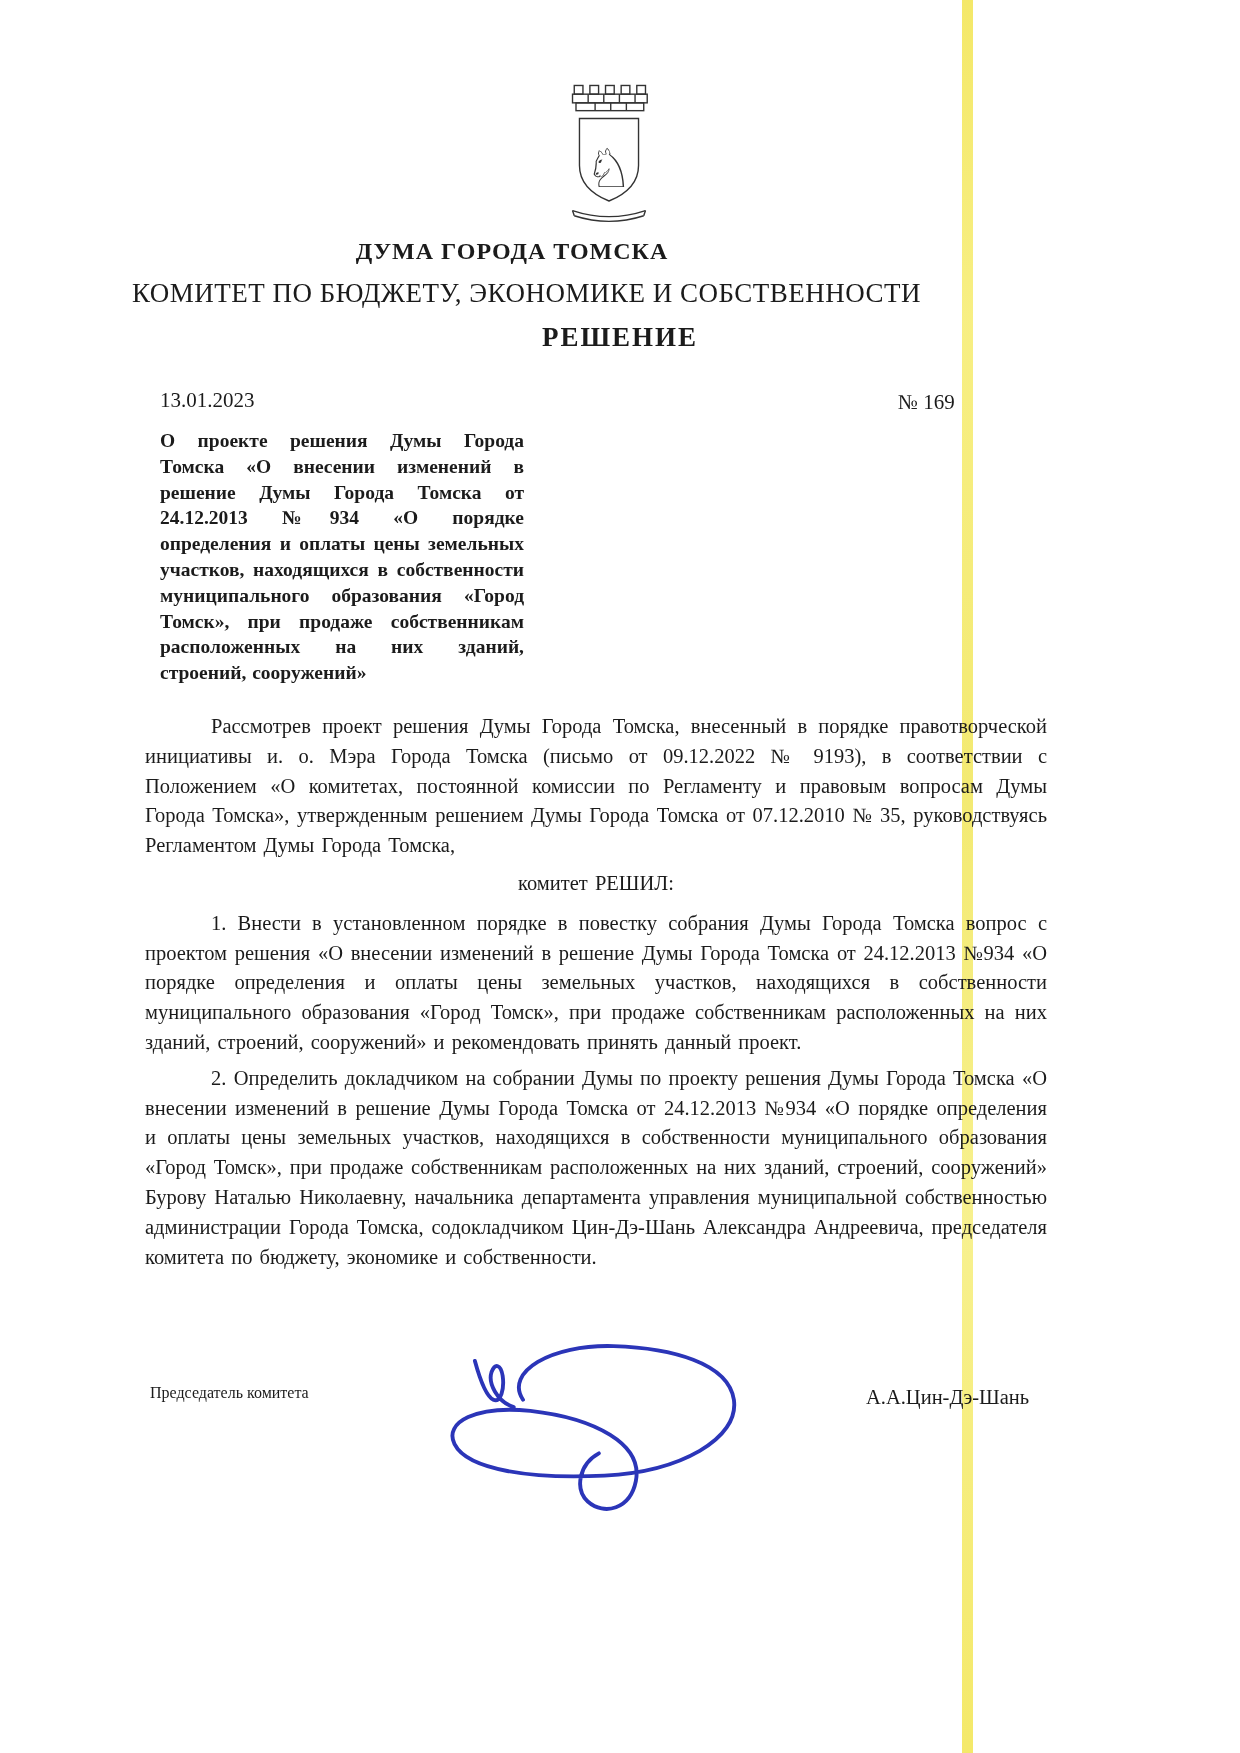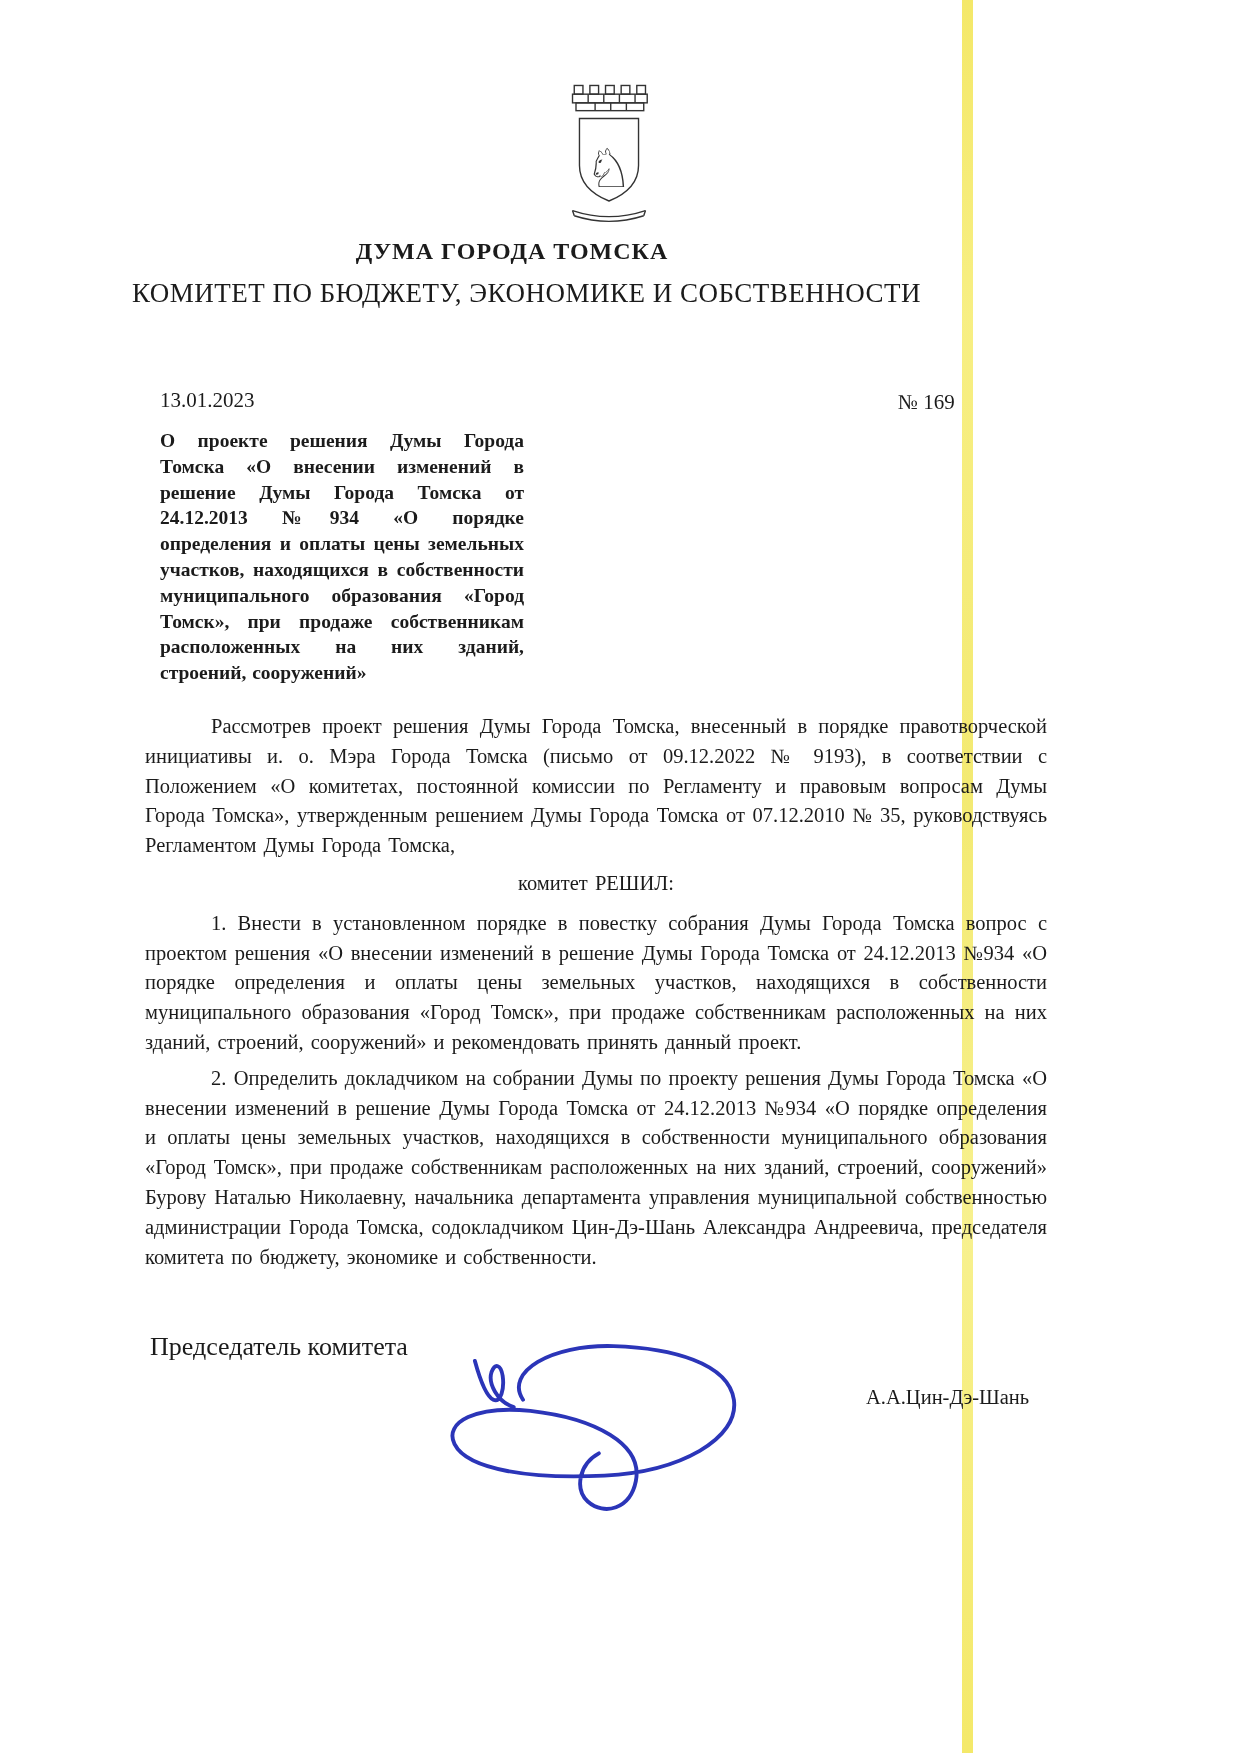--- a/index.html
+++ b/index.html
@@ -38,21 +38,21 @@
   }
   .body-flow{
     position:absolute;left:145px;top:712px;width:902px;
     font-size:20.5px;line-height:29.8px;text-align:justify;word-spacing:2px;
   }
   .body-flow p{margin:0 0 6px 0;text-indent:66px;}
   .resolved-line{
     text-align:center;text-indent:0 !important;
     margin:8px 0 10px 0 !important;
   }
-  .sig-label{position:absolute;left:150px;top:1332px;font-size:26px;text-align:right;}
+  .sig-label{position:absolute;left:150px;top:1384px;font-size:16px;text-align:right;}
   .sig-name{position:absolute;left:866px;top:1386px;font-size:20.5px;}
   .signature{position:absolute;left:360px;top:1335px;width:400px;height:185px;}
   svg{display:block;}
 </style>
 </head>
 <body>
 
 <div class="page">
 
   <div class="scan-stripe"></div>
@@ -85,20 +85,21 @@
       </g>
 
       <text x="70" y="121" text-anchor="middle" font-size="62" font-family="DejaVu Sans, sans-serif" fill="#333">♘</text>
     </svg>
   </div>
 
   <div class="org-title">ДУМА ГОРОДА ТОМСКА</div>
 
   <div class="committee-title">КОМИТЕТ ПО БЮДЖЕТУ, ЭКОНОМИКЕ И СОБСТВЕННОСТИ</div>
 
+  <div class="doc-type">РЕШЕНИЕ</div>
 
   <div class="date-field">13.01.2023</div>
 
   <div class="number-field">№ 169</div>
 
   <div class="subject">О проекте решения Думы Города Томска «О внесении изменений в решение Думы Города Томска от 24.12.2013 №934 «О порядке определения и оплаты цены земельных участков, находящихся в собственности муниципального образования «Город Томск», при продаже собственникам расположенных на них зданий, строений, сооружений»</div>
 
   <div class="body-flow">
     <p>Рассмотрев проект решения Думы Города Томска, внесенный в порядке правотворческой инициативы и. о. Мэра Города Томска (письмо от 09.12.2022 № 9193), в соответствии с Положением «О комитетах, постоянной комиссии по Регламенту и правовым вопросам Думы Города Томска», утвержденным решением Думы Города Томска от 07.12.2010 № 35, руководствуясь Регламентом Думы Города Томска,</p>
     <p class="resolved-line">комитет РЕШИЛ:</p>

